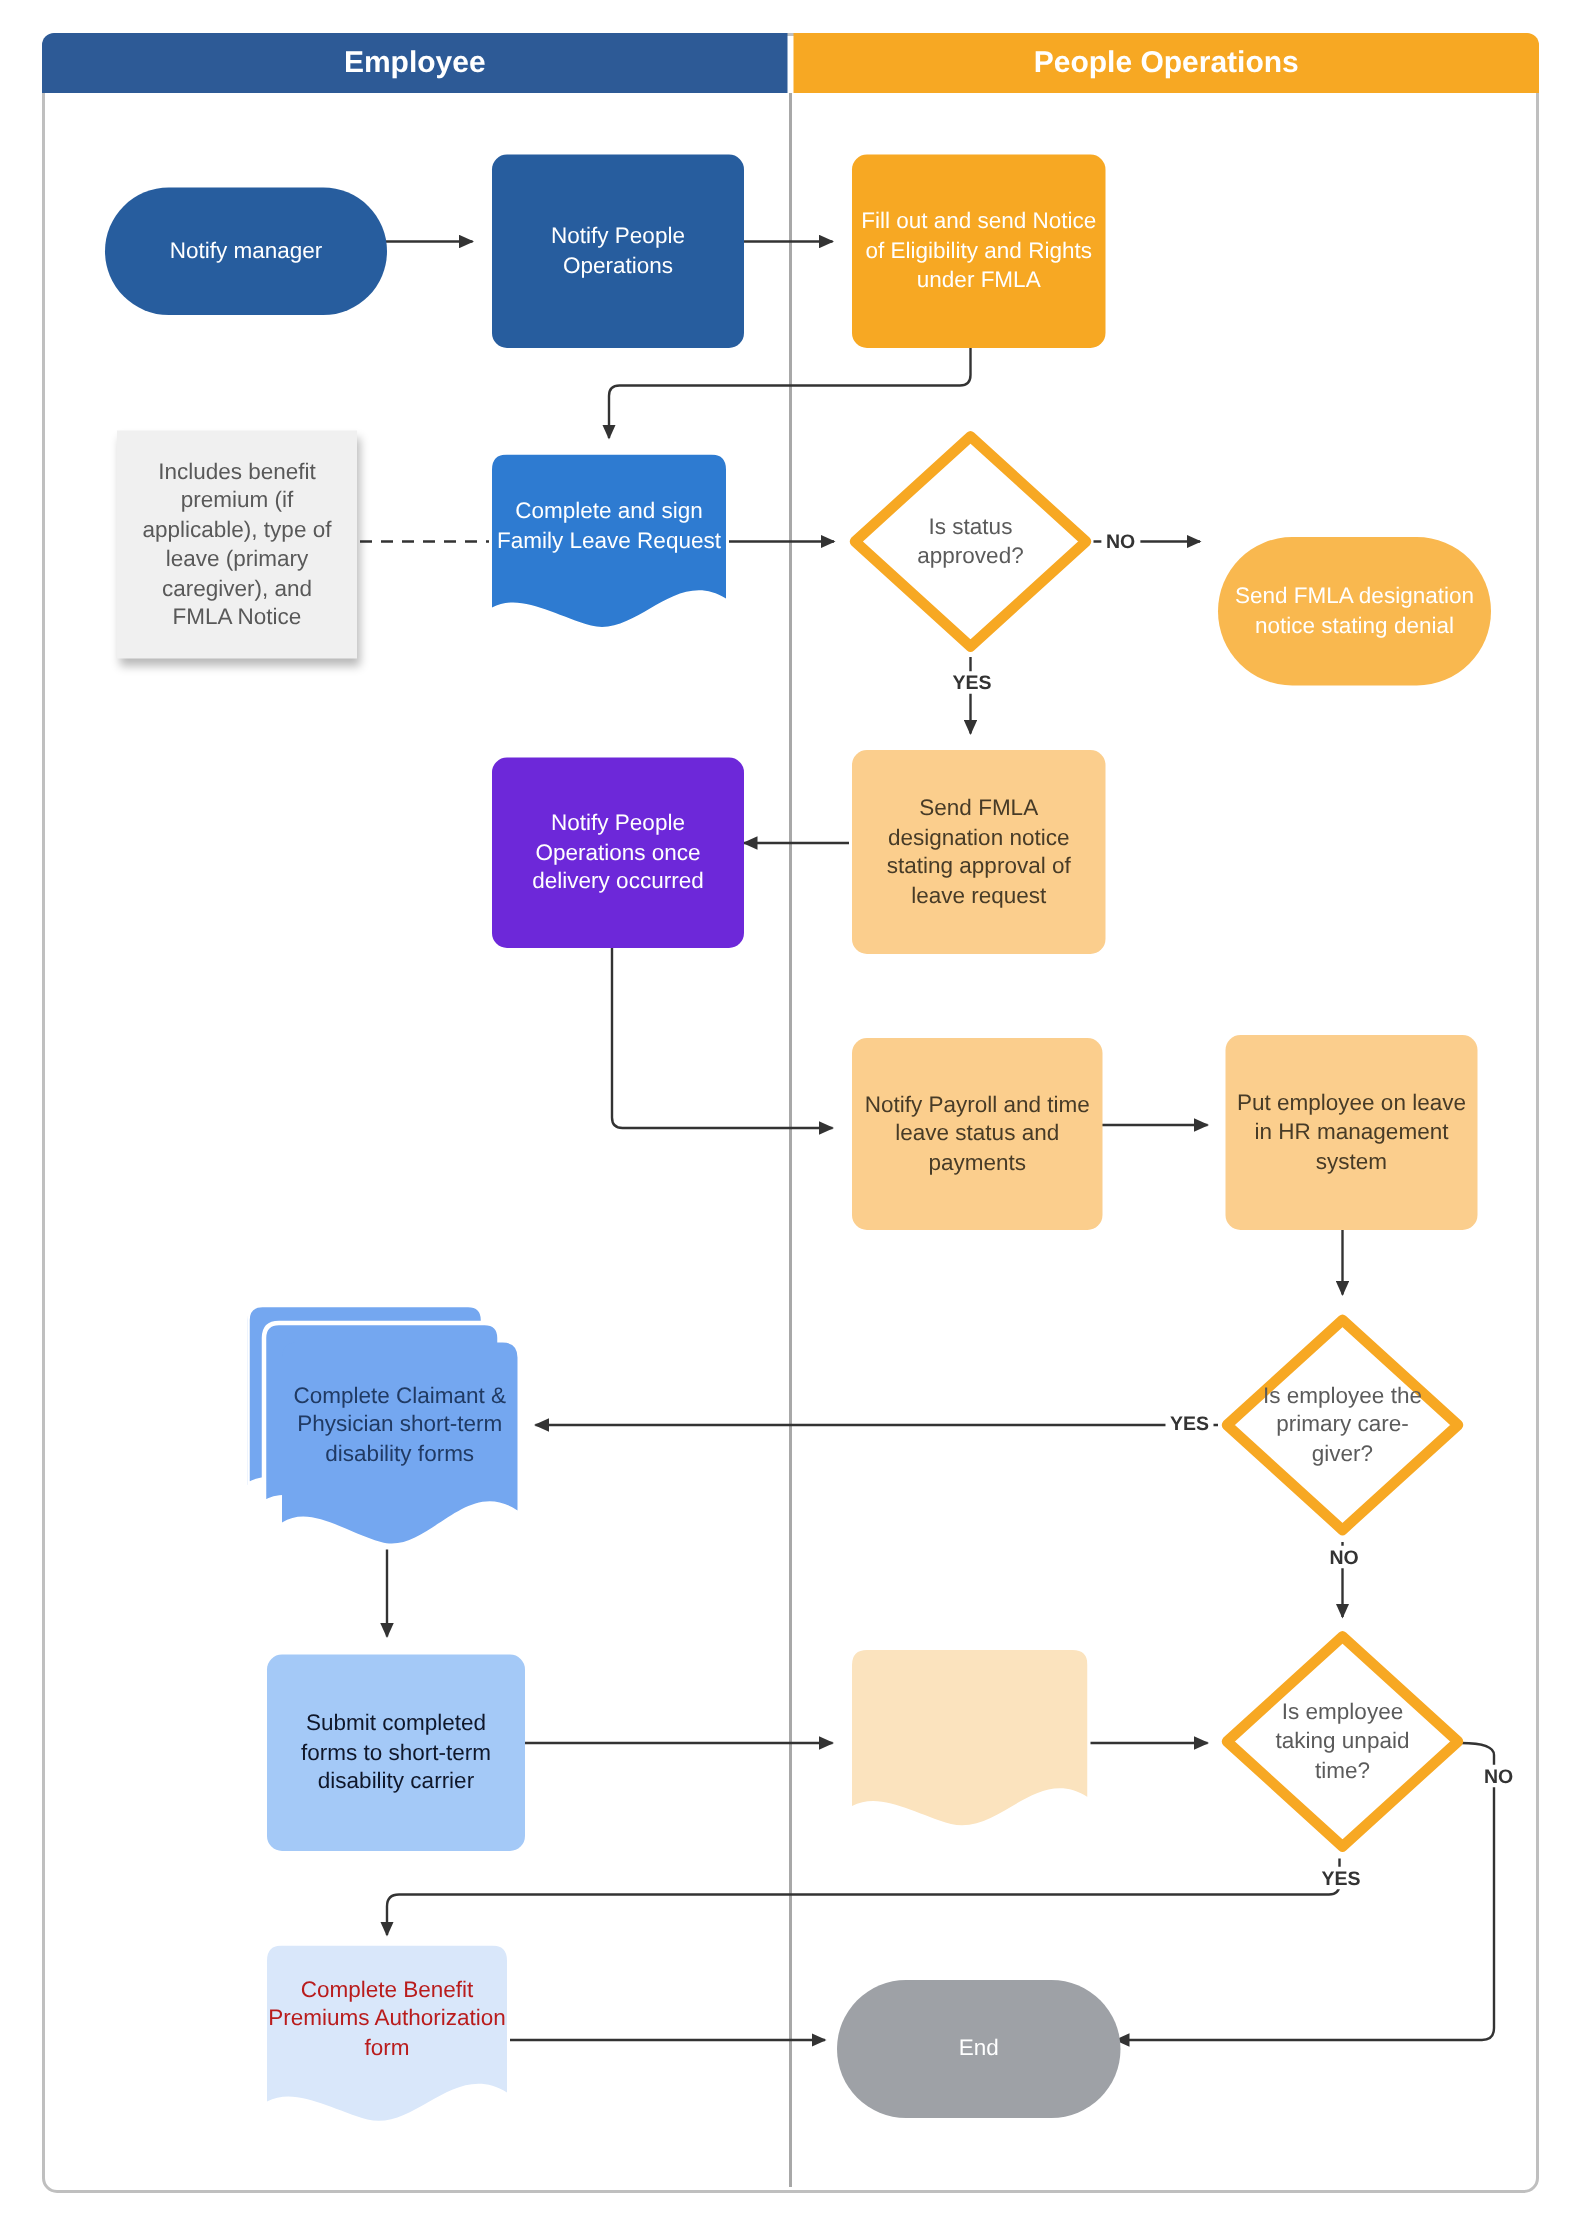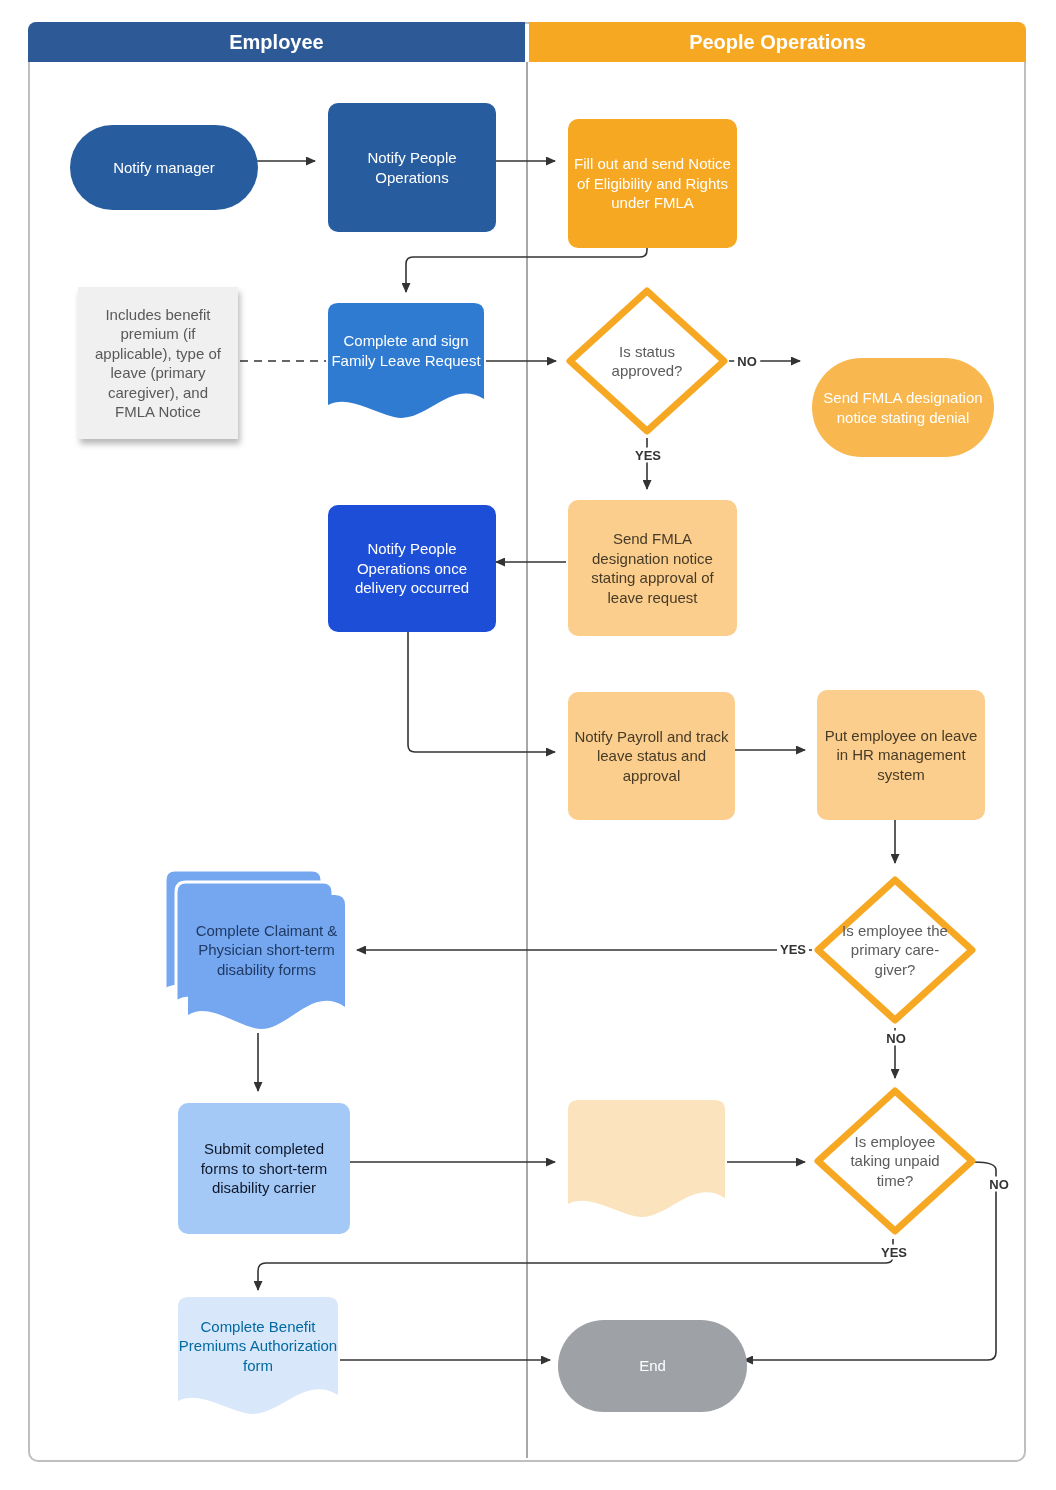--- a/index.html
+++ b/index.html
@@ -14,38 +14,38 @@
   .lane-header.blue{left:28px;width:497px;background:#2d5a96;border-radius:8px 0 0 0;}
   .lane-header.orange{left:529px;width:497px;background:#f7a823;border-radius:0 8px 0 0;}
 
   
   .node{display:flex;align-items:center;justify-content:center;text-align:center;
         font-size:15px;line-height:1.3;z-index:4;}
   .rect{border-radius:10px;padding:6px;}
   .stadium{border-radius:999px;padding:6px;}
 
   .darkblue{background:#275d9e;color:#fff;}
-  .brightblue{background:#1d4ed8;color:#fff;}
+  .brightblue{background:#6d28d9;color:#fff;}
   .orange{background:#f7a823;color:#fff;}
   .lightorange{background:#fbce8d;color:#473b27;}
   .denial{background:#f9b84f;color:#fff;margin-top:40px;}
   .endgray{background:#9ea1a6;color:#fff;}
   .note{background:#f0f0f0;color:#595959;box-shadow:2px 5px 6px rgba(0,0,0,0.28);
         padding:10px;font-size:15px;}
 
   
   .shape{z-index:4;}
   .shape .overlay{position:absolute;left:0;top:0;right:0;display:flex;align-items:center;
         justify-content:center;text-align:center;font-size:15px;line-height:1.3;}
 
   .diamond-text{color:#5b5b5b;}
   .docblue-text{color:#fff;}
   .docnavy-text{color:#203a63;}
   .docbrown-text{color:#473b27;}
-  .docslate-text{color:#0369a1;}
+  .docslate-text{color:#b91c1c;}
 
   .edge-label{z-index:5;background:#fff;color:#333;font-weight:bold;font-size:13px;
         padding:0 3px;transform:translate(-50%,-50%);white-space:nowrap;}
 
   svg.connectors{left:0;top:0;z-index:2;pointer-events:none;}
 </style>
 </head>
 <body>
 
 <div class="abs outer-frame"></div>
@@ -94,21 +94,21 @@
 <span class="abs edge-label" style="left:894px;top:1252px;">YES</span>
 
 <div class="abs node stadium darkblue" style="left:70px;top:125px;width:176px;height:73px;">
   <span>Notify manager</span>
 </div>
 
 <div class="abs node rect darkblue" style="left:328px;top:103px;width:156px;height:117px;">
   <span>Notify People Operations</span>
 </div>
 
-<div class="abs node rect orange" style="left:568px;top:119px;width:157px;height:117px;">
+<div class="abs node rect orange" style="left:568px;top:103px;width:157px;height:117px;">
   <span>Fill out and send Notice of Eligibility and Rights under FMLA</span>
 </div>
 
 <div class="abs node note" style="left:78px;top:287px;width:140px;height:132px;">
   <span>Includes benefit premium (if applicable), type of leave (primary caregiver), and FMLA Notice</span>
 </div>
 
 <div class="abs shape" style="left:328px;top:303px;width:156px;height:118px;">
   <svg width="156" height="118" viewBox="0 0 156 118">
     <path d="M0,10 Q0,0 10,0 L146,0 Q156,0 156,10 L156,96 C122,75 97,122 66,114 C41,107 19,92 0,102 Z" fill="#2e7bd1"></path>
@@ -129,21 +129,21 @@
 
 <div class="abs node rect lightorange" style="left:568px;top:500px;width:157px;height:124px;justify-content:flex-end;">
   <span>Send FMLA designation notice stating approval of leave request</span>
 </div>
 
 <div class="abs node rect brightblue" style="left:328px;top:505px;width:156px;height:115px;">
   <span>Notify People Operations once delivery occurred</span>
 </div>
 
 <div class="abs node rect lightorange" style="left:568px;top:692px;width:155px;height:116px;">
-  <span>Notify Payroll and track leave status and approval</span>
+  <span>Notify Payroll and time leave status and payments</span>
 </div>
 
 <div class="abs node rect lightorange" style="left:817px;top:690px;width:156px;height:118px;">
   <span>Put employee on leave in HR management system</span>
 </div>
 
 <div class="abs shape" style="left:813px;top:875px;width:164px;height:150px;">
   <svg width="164" height="150" viewBox="0 0 164 150">
     <polygon points="82,5 159,75 82,145 5,75" fill="#fff" stroke="#f7a823" stroke-width="7" stroke-linejoin="round"></polygon>
   </svg>

